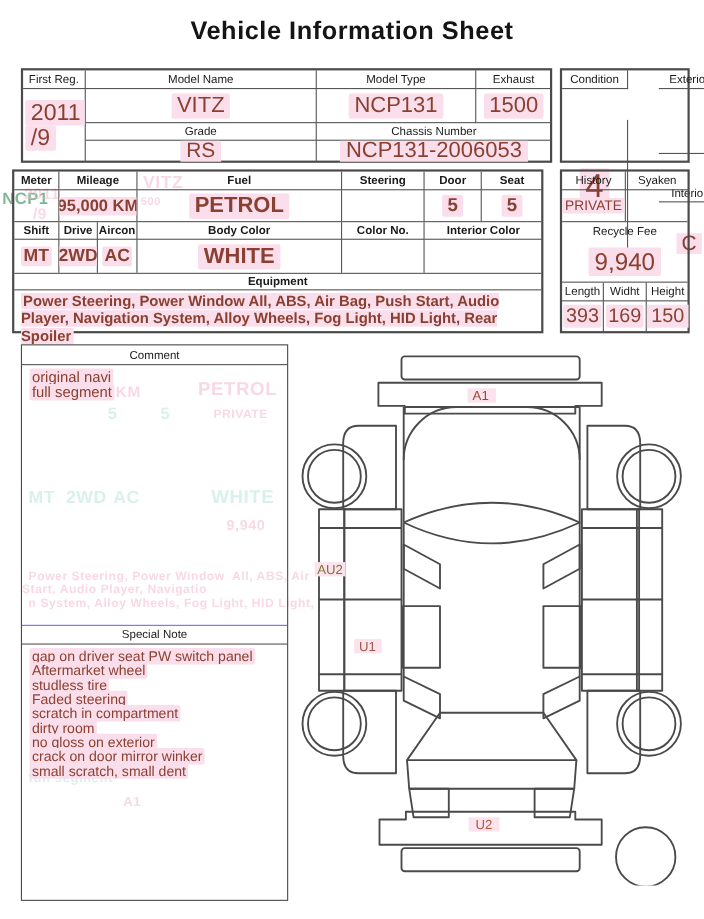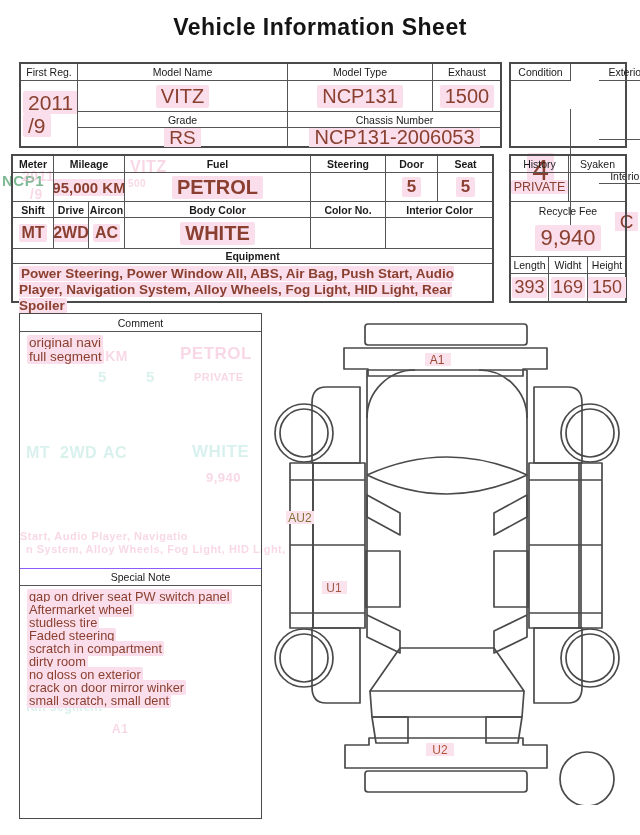--- a/index.html
+++ b/index.html
@@ -86,20 +86,21 @@
       <span class="ghost" style="left: 55px; top: 348px; font-size: 14px; color: rgb(244, 185, 210);">95,000 KM</span>
       <span class="ghost" style="left: 180px; top: 344px; font-size: 17px; color: rgb(244, 185, 210);">PETROL</span>
       <span class="ghost" style="left: 98px; top: 368px; font-size: 15px; color: rgb(185, 230, 223);">5</span>
       <span class="ghost" style="left: 146px; top: 368px; font-size: 15px; color: rgb(185, 230, 223);">5</span>
       <span class="ghost" style="left: 194px; top: 371px; font-size: 11px; color: rgb(244, 185, 210);">PRIVATE</span>
       <span class="ghost" style="left: 26px; top: 444px; font-size: 16px; color: rgb(185, 230, 223);">MT</span>
       <span class="ghost" style="left: 60px; top: 444px; font-size: 16px; color: rgb(185, 230, 223);">2WD</span>
       <span class="ghost" style="left: 103px; top: 444px; font-size: 16px; color: rgb(185, 230, 223);">AC</span>
       <span class="ghost" style="left: 192px; top: 442px; font-size: 17px; color: rgb(185, 230, 223);">WHITE</span>
       <span class="ghost" style="left: 206px; top: 470px; font-size: 13px; color: rgb(244, 185, 210);">9,940</span>
+      <span class="ghost" style="left: 26px; top: 518px; font-size: 11px; color: rgb(244, 185, 210);">Power Steering, Power Window  All, ABS, Air</span>
       <span class="ghost" style="left: 20px; top: 530px; font-size: 11px; color: rgb(244, 185, 210);">Start, Audio Player, Navigatio</span>
       <span class="ghost" style="left: 26px; top: 543px; font-size: 11px; color: rgb(244, 185, 210);">n System, Alloy Wheels, Fog Light, HID Light,</span>
       <span class="ghost" style="left: 26px; top: 700px; font-size: 12px; color: rgb(185, 230, 223);">full segment</span>
       <span class="ghost" style="left: 112px; top: 722px; font-size: 12px; color: rgb(244, 185, 210);">A1</span>
     </div>
 
   <div id="content-layer" class="layer">
 
     <div id="page-title">Vehicle Information Sheet</div>
 

